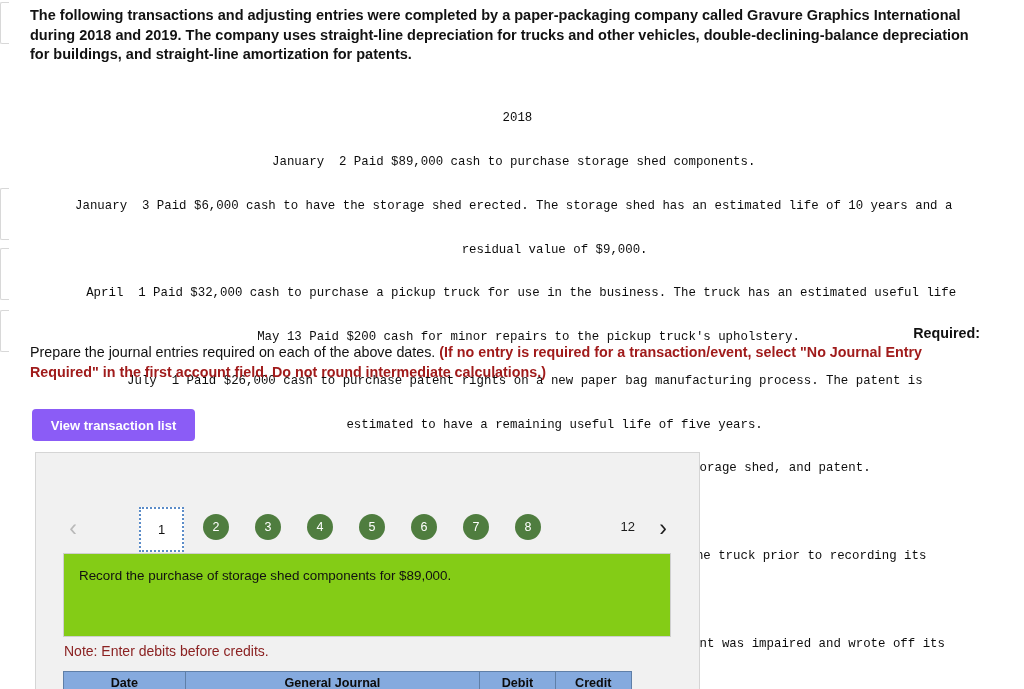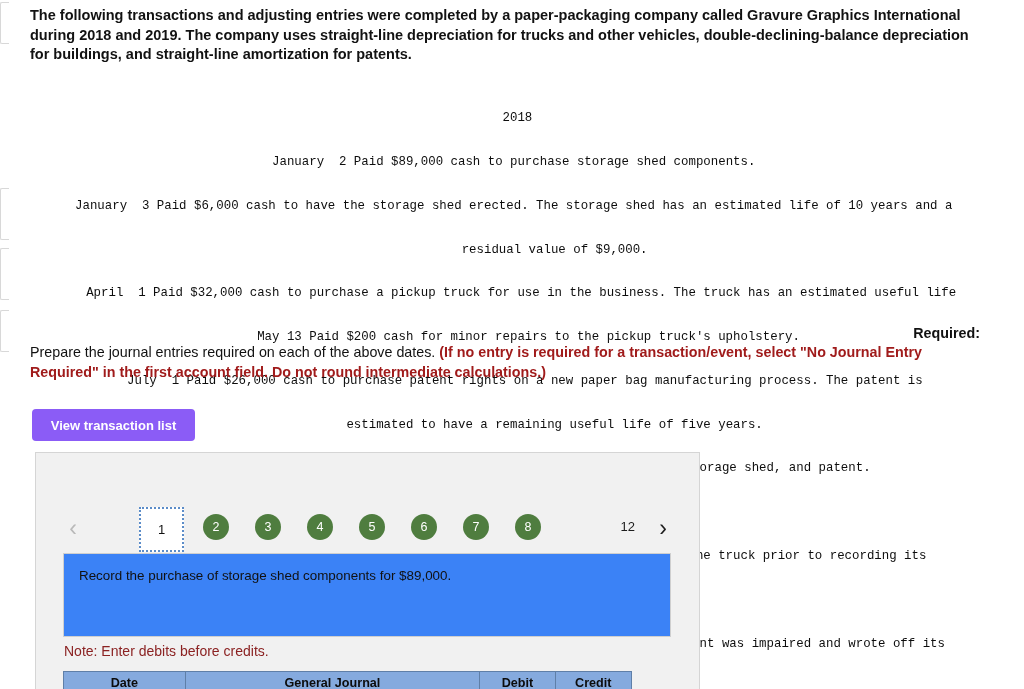--- a/index.html
+++ b/index.html
@@ -178,21 +178,21 @@
     margin-left: 14px;
   }
 
   
   #instr-box {
     position: absolute;
     left: 27px;
     top: 100px;
     width: 608px;
     height: 84px;
-    background: #3b82f6;
+    background: #84cc16;
     border: 1px solid #cfcfcf;
     box-sizing: border-box;
   }
   #instr-text {
     position: absolute;
     left: 15px;
     top: 13px;
     right: 12px;
     font-size: 13.4px;
     line-height: 17px;

